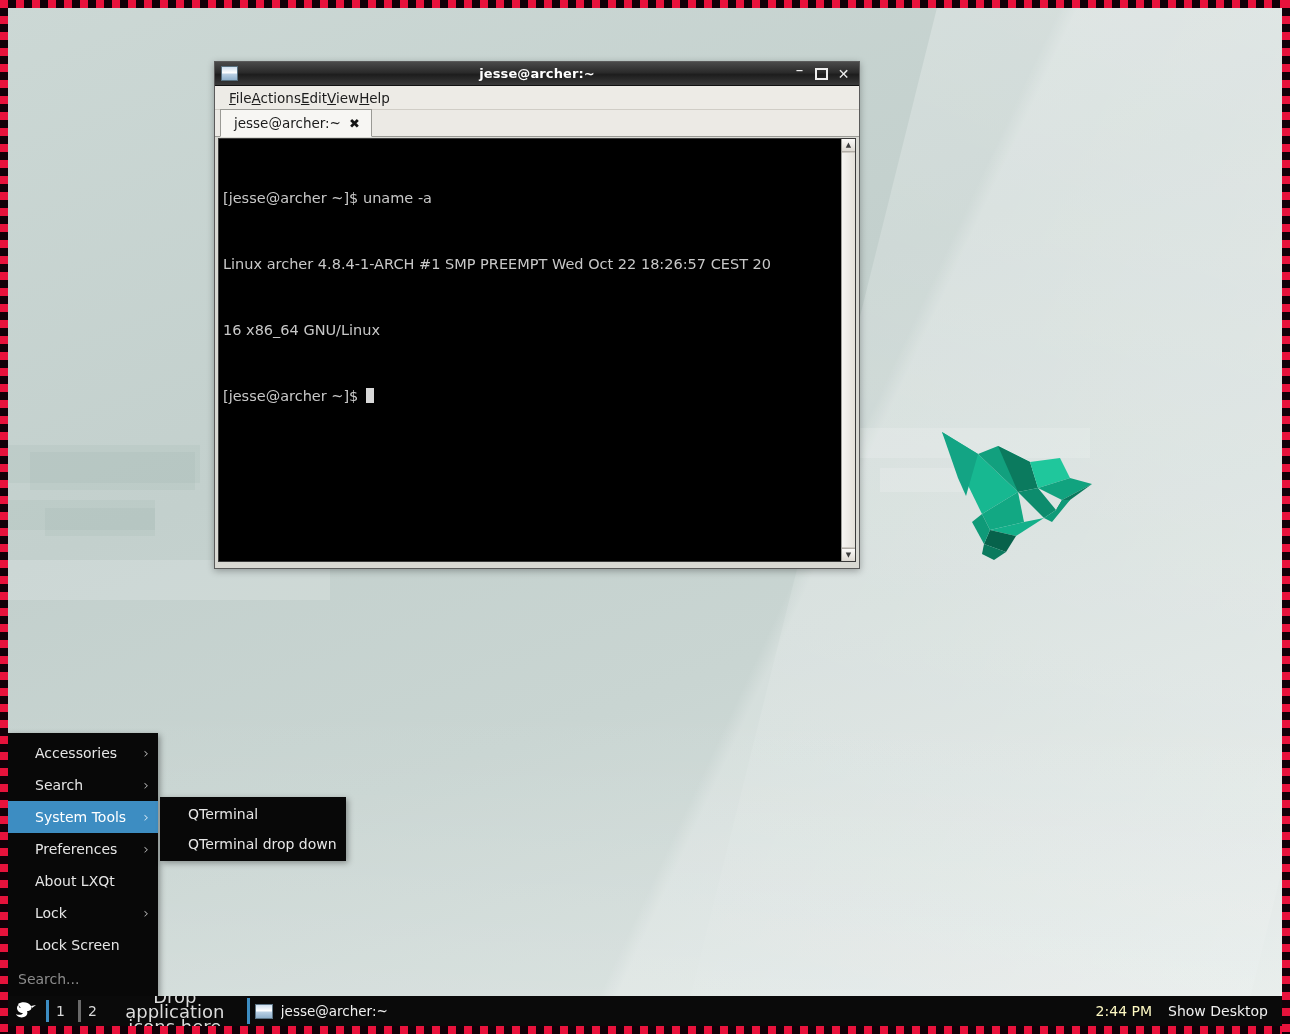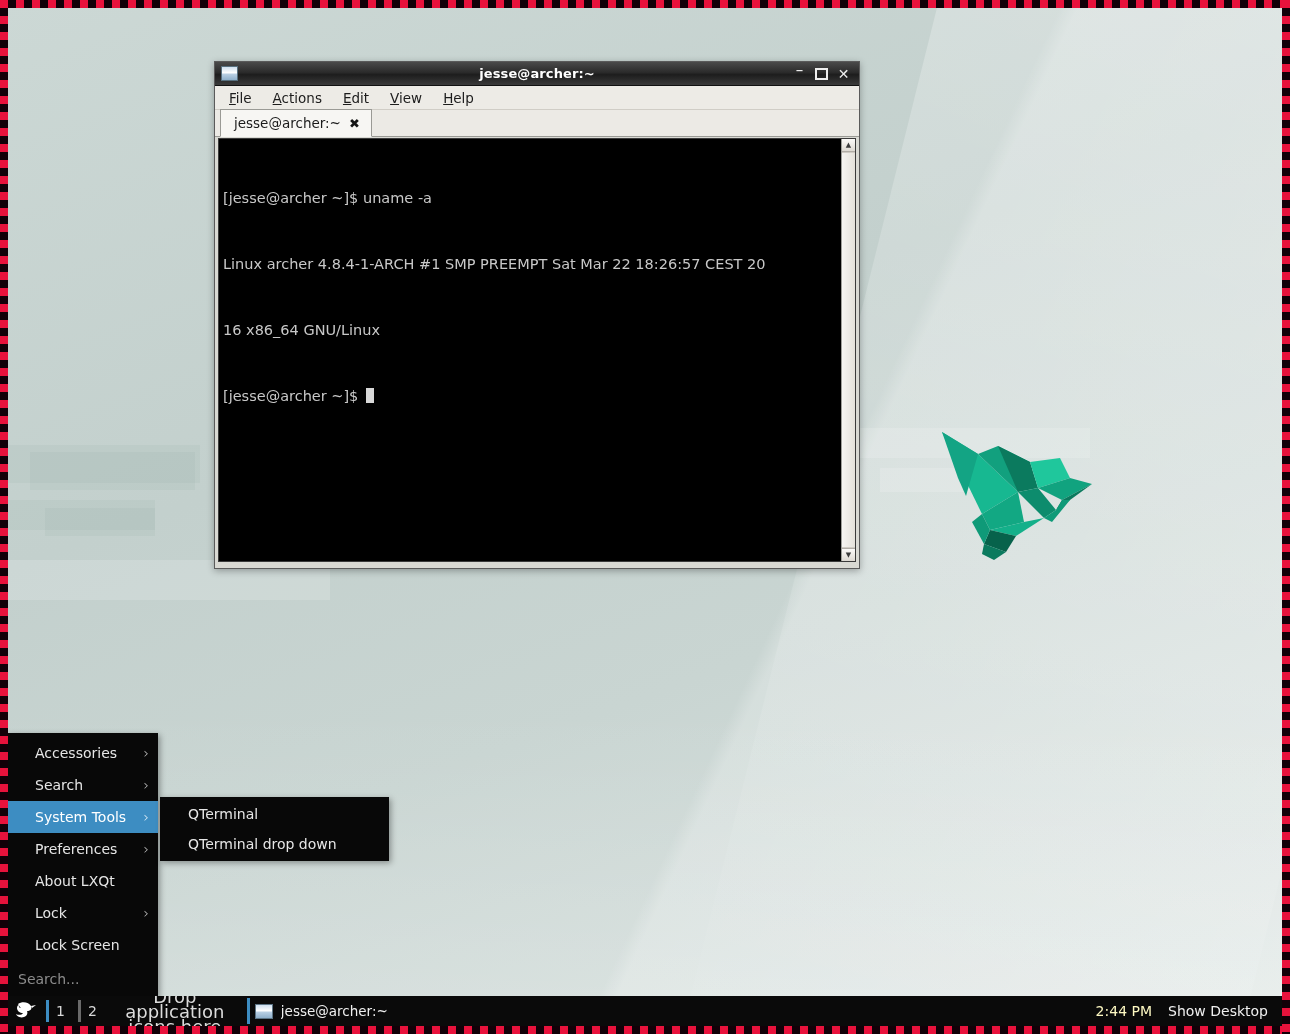--- a/index.html
+++ b/index.html
@@ -133,21 +133,20 @@
   }
   .win-btn.close { font-size: 14px; font-weight: bold; }
 
   
   #term-menubar {
     height: 23px;
     background: #edebe6;
     display: flex;
     align-items: center;
     padding-left: 14px;
-    gap: 21px;
     border-bottom: 1px solid #d0cdc6;
   }
   .menu-item {
     font-size: 13.5px;
     color: #1c1c1c;
     cursor: default;
     white-space: nowrap;
   }
   .menu-item u { text-decoration: underline; }
 
@@ -281,21 +280,21 @@
     color: #8c8c8c;
     font-size: 14px;
     background: #080808;
     cursor: text;
   }
 
   
   #sub-menu {
     position: absolute;
     left: 160px; top: 797px;
-    width: 229px;
+    width: 186px;
     background: #080808;
     z-index: 210;
     padding: 2px 0;
     box-shadow: 2px 2px 6px rgba(0,0,0,0.35);
   }
   .sub-menu-row {
     height: 30px;
     display: flex;
     align-items: center;
     padding-left: 28px;
@@ -461,21 +460,21 @@
     <div id="term-tabbar">
       <div id="term-tab">
         <span>jesse@archer:~</span>
         <span id="term-tab-close">✖</span>
       </div>
     </div>
 
     <div id="term-body-wrap">
       <div id="term-text">
         <div class="term-line">[jesse@archer ~]$ uname -a</div>
-        <div class="term-line">Linux archer 4.8.4-1-ARCH #1 SMP PREEMPT Sat Mar 22 18:26:57 CEST 20</div>
+        <div class="term-line">Linux archer 4.8.4-1-ARCH #1 SMP PREEMPT Wed Oct 22 18:26:57 CEST 20</div>
         <div class="term-line">16 x86_64 GNU/Linux</div>
         <div class="term-line"><span>[jesse@archer ~]$ </span><span id="term-cursor"></span></div>
       </div>
       <div id="term-scroll">
         <div class="sb-arrow up">▲</div>
         <div id="sb-thumb"></div>
         <div class="sb-arrow down">▼</div>
       </div>
     </div>
 

